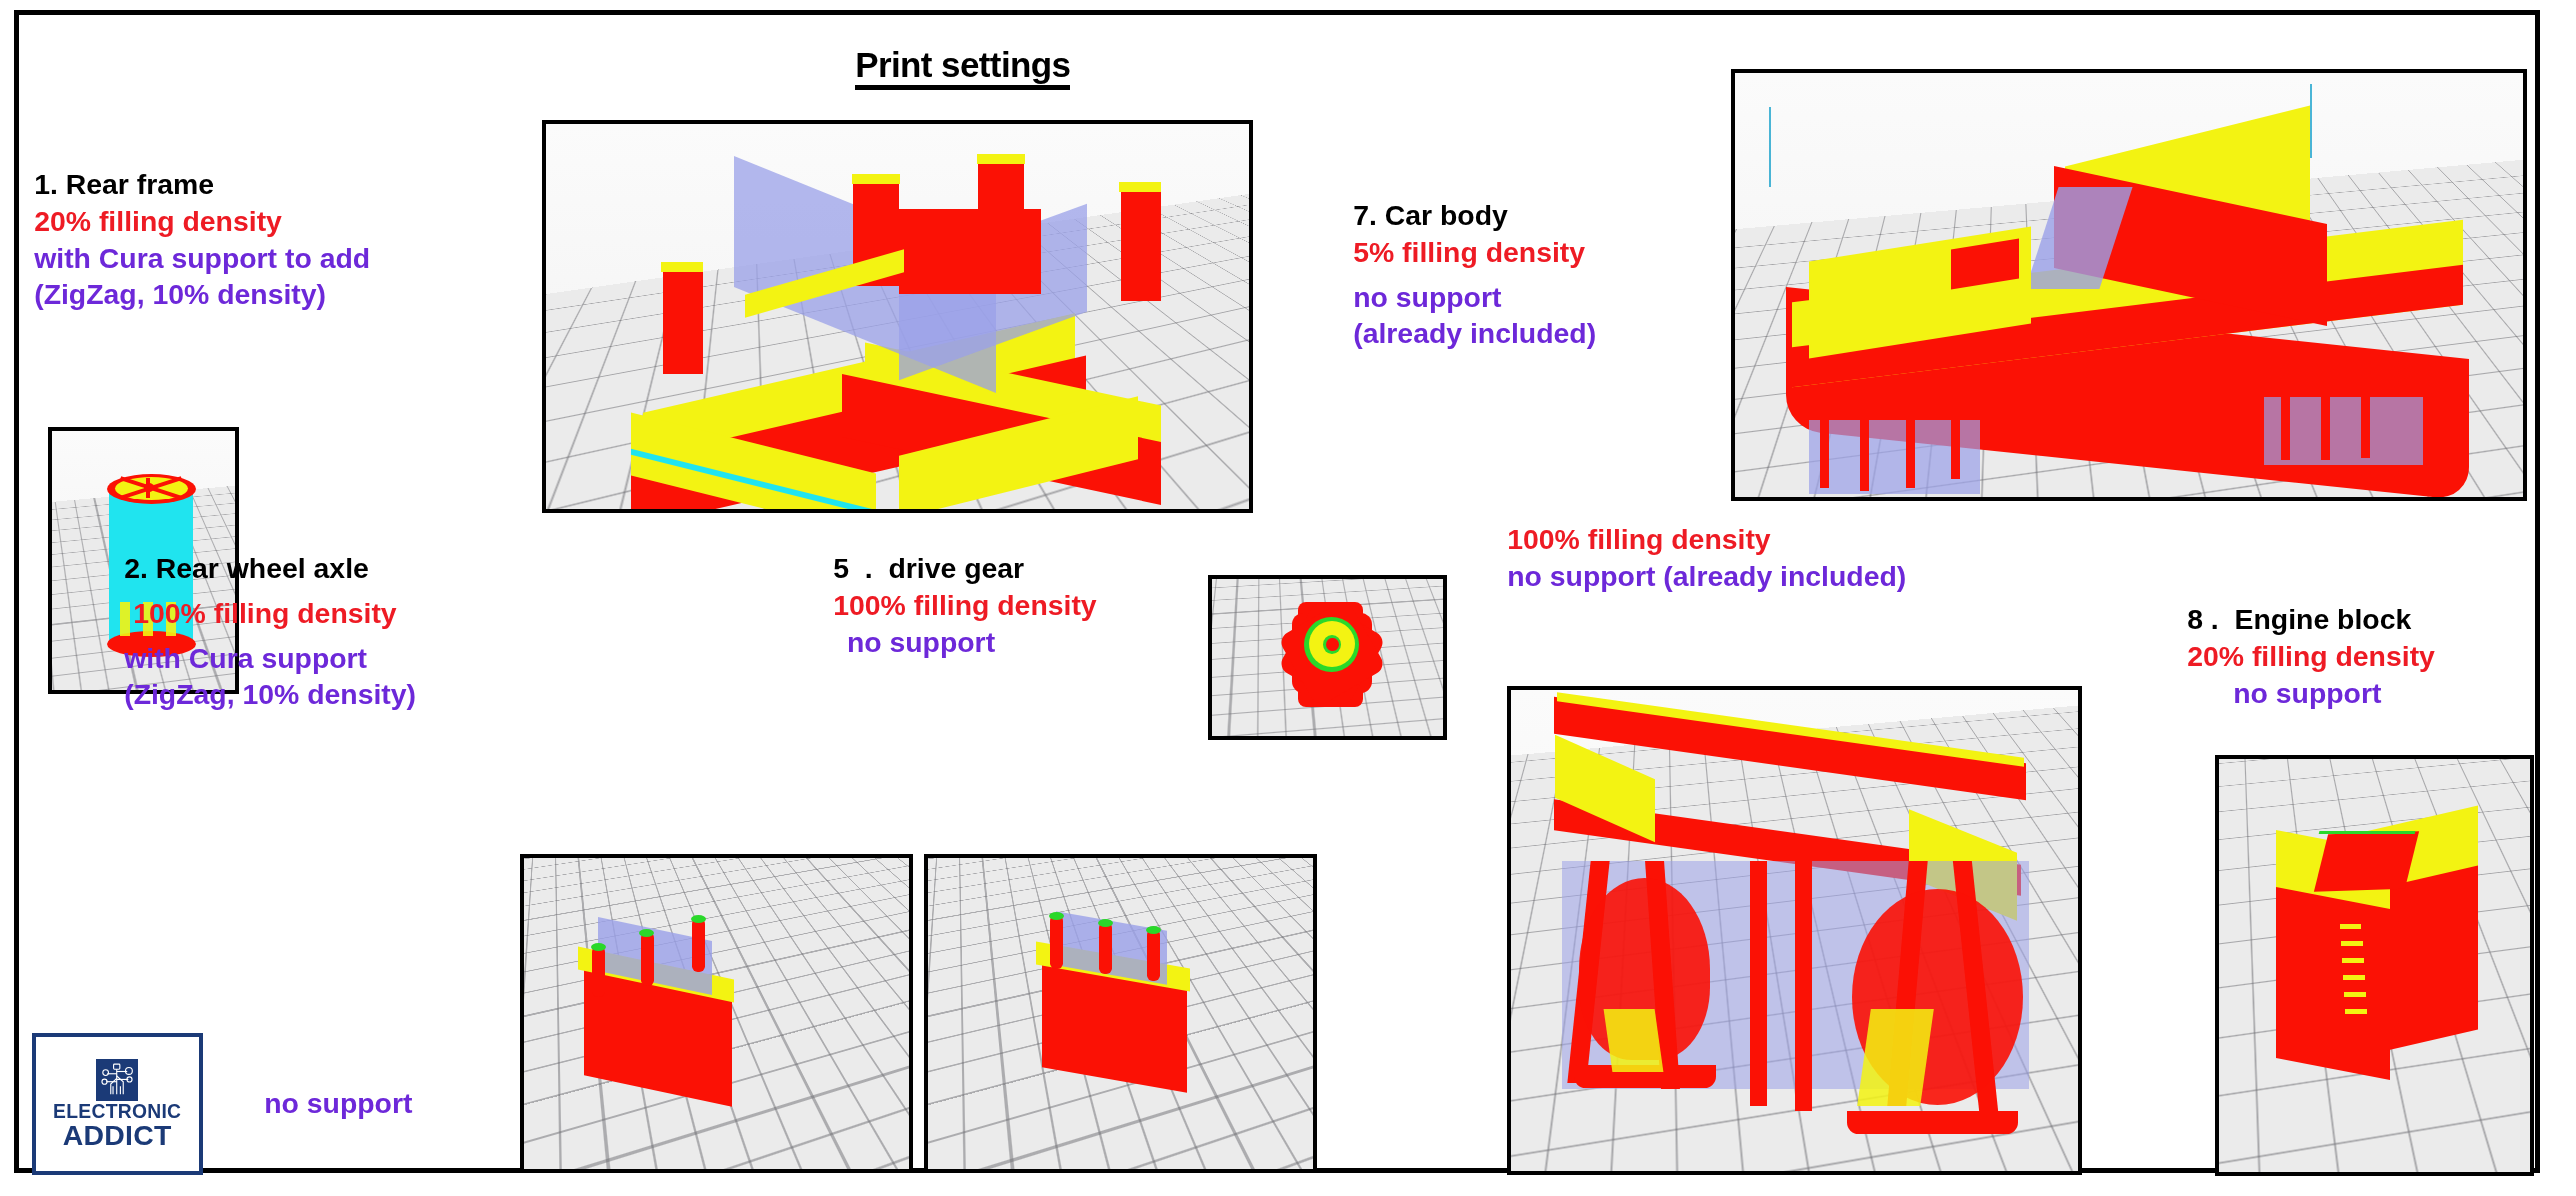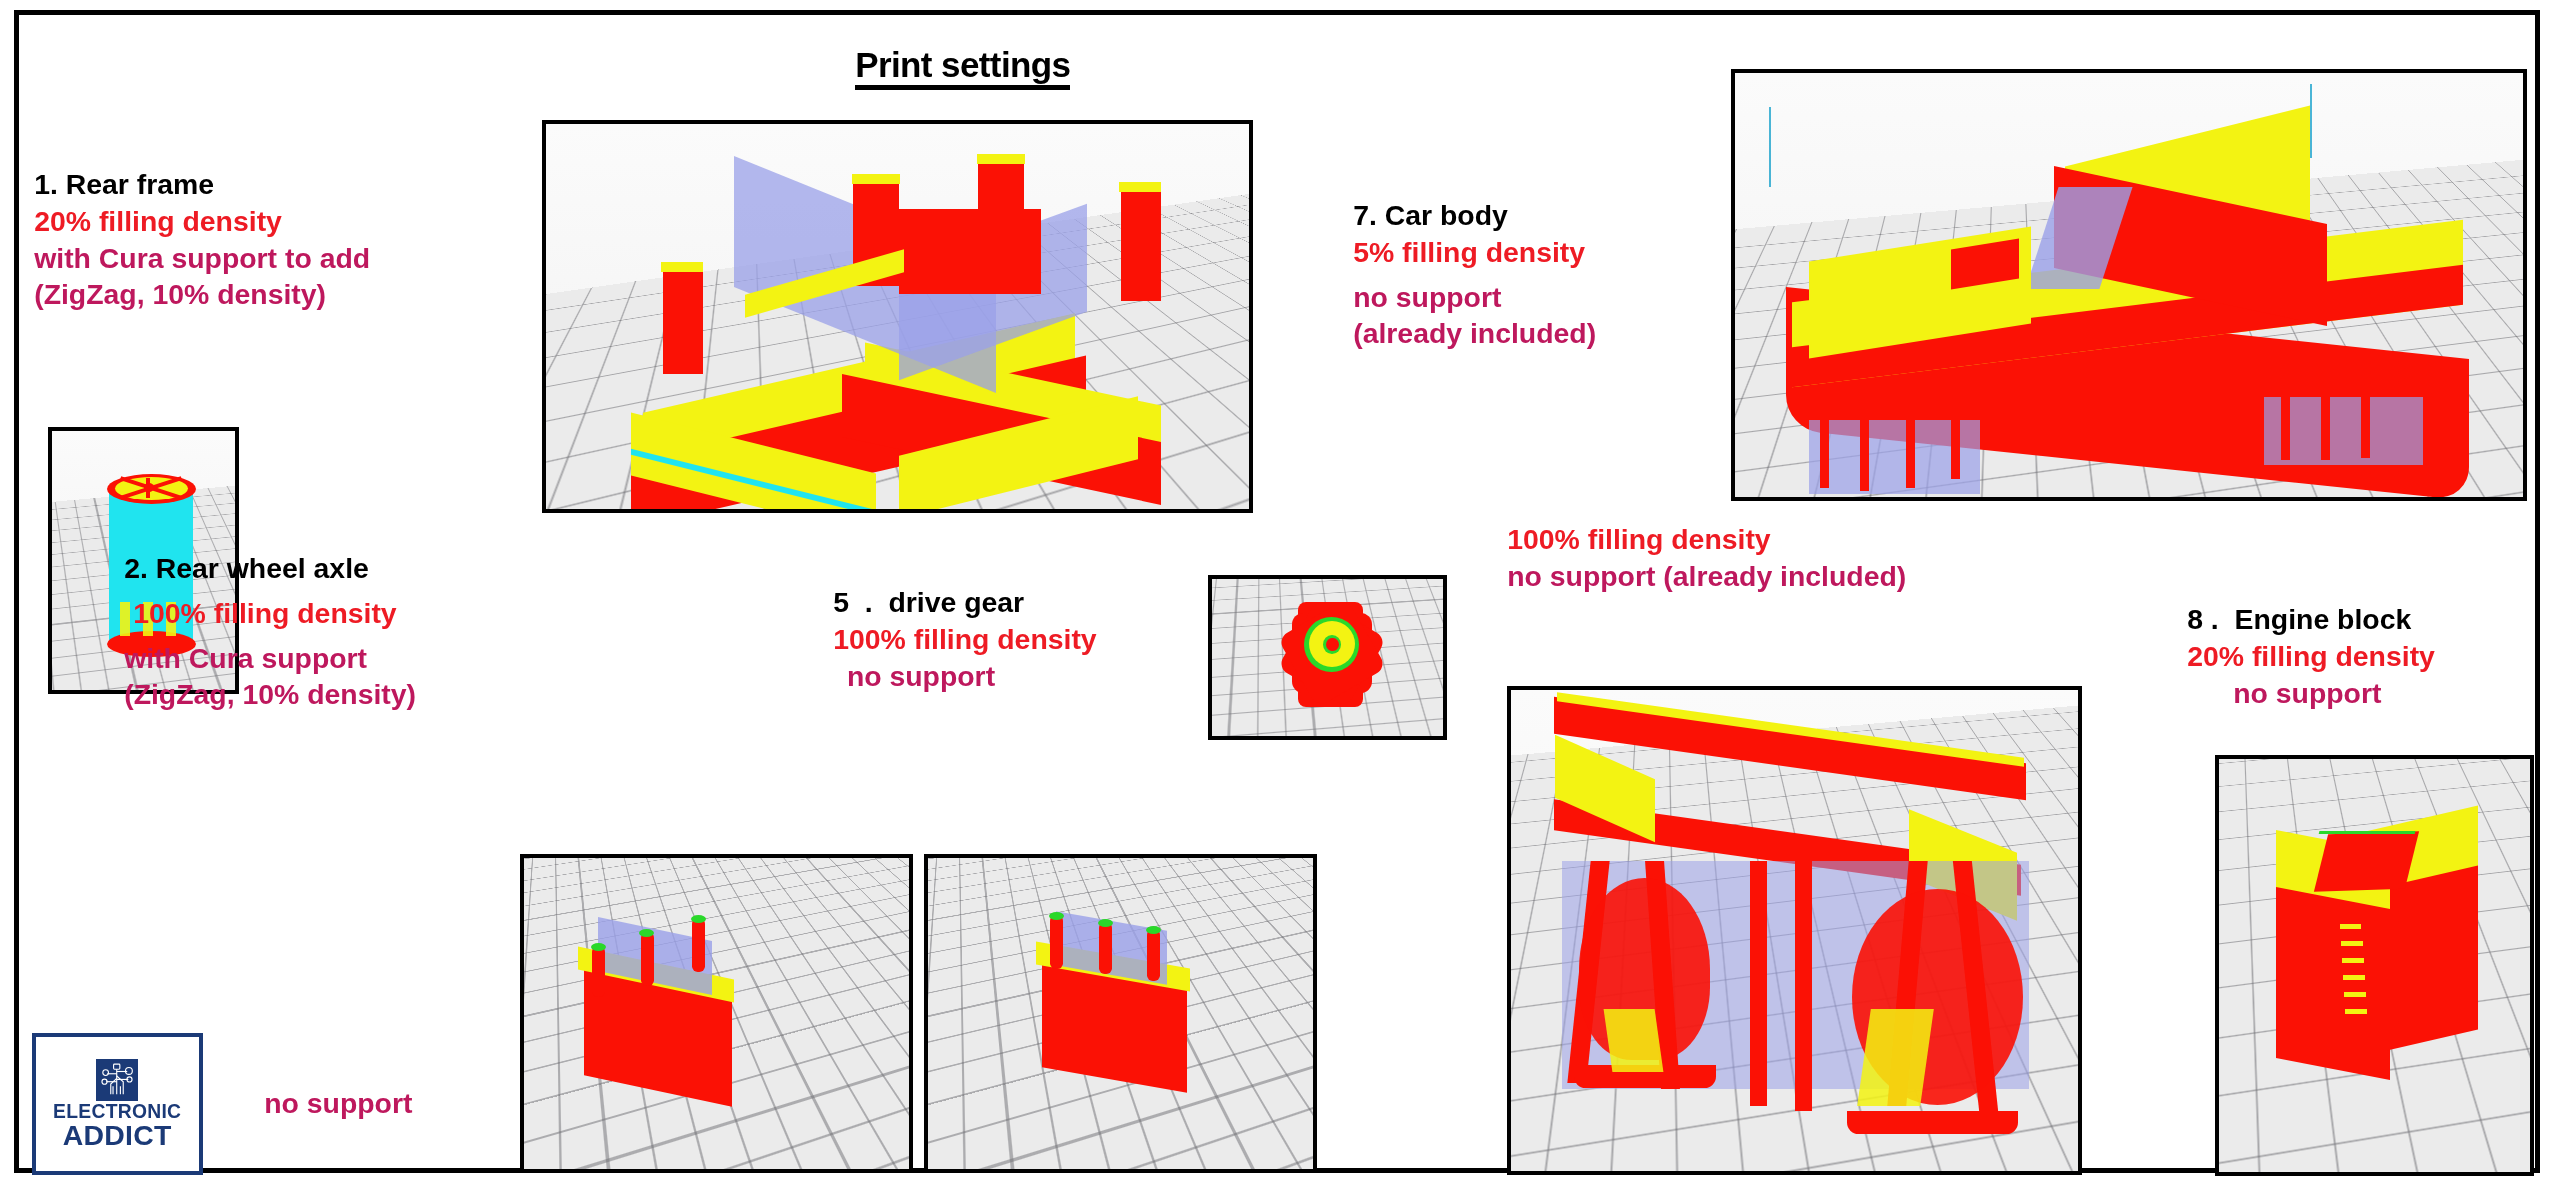--- a/index.html
+++ b/index.html
@@ -13,21 +13,21 @@
   
   #title-wrap{position:absolute;left:836px;top:32px;}
   #title{font-size:35px;font-weight:bold;color:#000;letter-spacing:-0.6px;
          border-bottom:5.1px solid #000;padding-bottom:3.4px;display:inline-block;
          line-height:1.0;}
 
   
   .blk{position:absolute;line-height:1.30;}
   .ttl{font-size:28.4px;font-weight:bold;color:#000000;white-space:pre;}
   .den{font-size:28.4px;font-weight:bold;color:#ee1b24;white-space:pre;}
-  .sup{font-size:28.4px;font-weight:bold;color:#be185d;white-space:pre;}
+  .sup{font-size:28.4px;font-weight:bold;color:#6d28d9;white-space:pre;}
   .gap{height:8px;}
 
   
   .imgbox{position:absolute;border:4px solid #000;box-sizing:border-box;
           background:#f2f2f2;overflow:hidden;}
   .stage{position:absolute;inset:0;background:
       linear-gradient(#fbfbfb,#f1f1f1);}
   
   .bed{position:absolute;left:-30%;top:30%;width:170%;height:110%;
        background-color:#ebebeb;
@@ -156,21 +156,21 @@
       <div class="pur" style="left:128px;top:63px;width:111px;height:54px;transform:skewY(10deg);opacity:.8;"></div>
       <div class="red" style="left:122px;top:57px;width:12.5px;height:54px;border-radius:5.7px;"></div>
       <div class="red" style="left:171px;top:64px;width:12.5px;height:52px;border-radius:5.7px;"></div>
       <div class="red" style="left:219px;top:71px;width:12.5px;height:52px;border-radius:5.7px;"></div>
       <div class="grn" style="left:121px;top:54px;width:15px;height:8px;border-radius:50%;"></div>
       <div class="grn" style="left:170px;top:61px;width:15px;height:8px;border-radius:50%;"></div>
       <div class="grn" style="left:218px;top:68px;width:15px;height:8px;border-radius:50%;"></div>
     </div>
   </div>
 
-  <div class="blk" style="left:814px;top:569px;">
+  <div class="blk" style="left:814px;top:535px;">
     <div class="ttl">5  .  drive gear</div>
     <div class="den">100% filling density</div>
     <div class="sup" style="padding-left:13.7px;">no support</div>
   </div>
 
   <div class="imgbox" style="left:1189px;top:560px;width:239px;height:165px;">
     <div class="stage">
       <div class="bed fine" style="top:-20%;height:160%;transform:perspective(626px) rotateX(58deg) rotateZ(-6deg);"></div>
       <div class="red" style="left:86px;top:23px;width:65px;height:105px;border-radius:8px;"></div>
       <div class="red" style="left:80px;top:34px;width:80px;height:80px;border-radius:11.4px;"></div>

